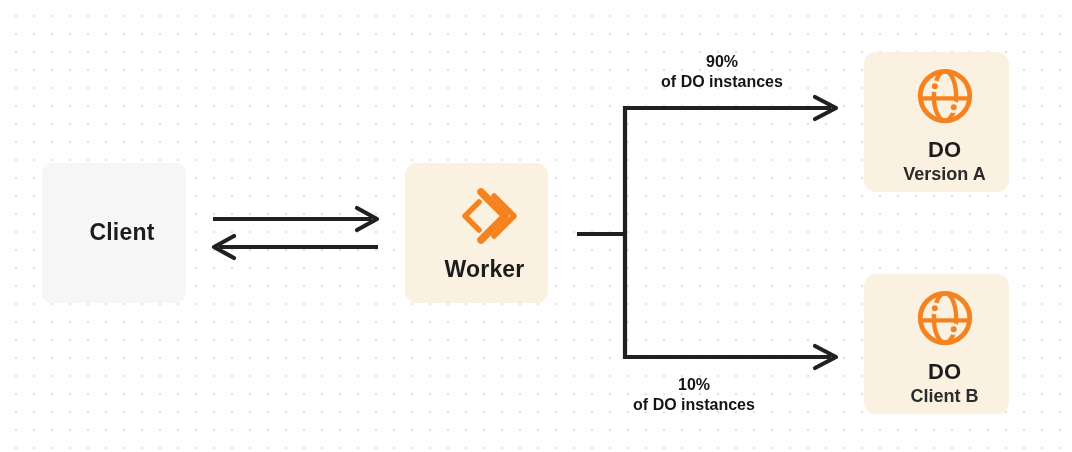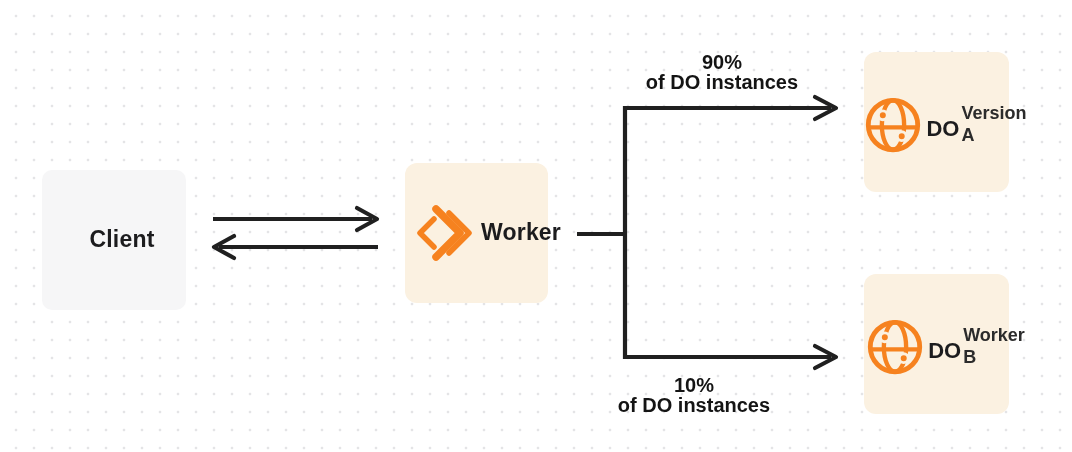--- a/index.html
+++ b/index.html
@@ -25,27 +25,27 @@
   .connectors{position:absolute;left:0;top:0;width:1072px;height:452px;}
   .connectors path{
     stroke:var(--connector);
     stroke-width:4.2;
     fill:none;
   }
   .connectors .shaft{stroke-linecap:butt;stroke-linejoin:miter;}
   .connectors .head{stroke-linecap:round;stroke-linejoin:round;}
   .node{
     position:absolute;
-    display:flex;flex-direction:row;
+    display:flex;flex-direction:column;
     align-items:center;justify-content:center;
     box-sizing:border-box;
     padding-left:16px;
   }
   .node-client{
-    left:42px;top:170px;width:144px;height:140px;
+    left:42px;top:163px;width:144px;height:140px;
     background:var(--node-gray);border-radius:10px;align-items:center;
   }
   .node-worker{
     left:405px;top:163px;width:143px;height:140px;
     background:var(--node-cream);border-radius:12px;
     gap:9px;
   }
   .node-do-a{
     left:864px;top:52px;width:145px;height:140px;
     background:var(--node-cream);border-radius:12px;
@@ -64,21 +64,21 @@
     font-size:22px;font-weight:700;color:var(--text-dark);
     line-height:1.15;margin-top:8px;
   }
   .do-subtitle{
     font-size:18px;font-weight:700;color:var(--text-sub);
     line-height:1.2;
   }
   .edge-label{
     position:absolute;width:212px;
     text-align:center;
-    font-size:20px;font-weight:600;color:#141414;
+    font-size:16px;font-weight:600;color:#141414;
     line-height:20px;
   }
   .edge-label-top{left:616px;top:52px;}
   .edge-label-bottom{left:588px;top:375px;}
   .icon-worker svg,.icon-globe svg{display:block;}
 </style>
 </head>
 <body>
 
 <div class="stage">
@@ -131,21 +131,21 @@
     <span class="icon-globe">
       <svg width="62" height="62" viewBox="0 0 64 64" fill="none">
         <circle cx="32" cy="32" r="25.5" stroke="var(--accent-orange)" stroke-width="5"></circle>
         <ellipse cx="32" cy="32" rx="11.5" ry="25.5" stroke="var(--accent-orange)" stroke-width="4.5"></ellipse>
         <path d="M7 34.5 H57" stroke="var(--accent-orange)" stroke-width="4.5"></path>
         <circle cx="21.5" cy="22" r="4.6" fill="var(--accent-orange)" stroke="#FBF1E1" stroke-width="3"></circle>
         <circle cx="41" cy="43.5" r="4.6" fill="var(--accent-orange)" stroke="#FBF1E1" stroke-width="3"></circle>
       </svg>
     </span>
     <span class="do-title">DO</span>
-    <span class="do-subtitle">Worker B</span>
+    <span class="do-subtitle">Client B</span>
   </div>
 
   <div class="edge-label edge-label-top">
     <div>90%</div>
     <div>of DO instances</div>
   </div>
   <div class="edge-label edge-label-bottom">
     <div>10%</div>
     <div>of DO instances</div>
   </div>

